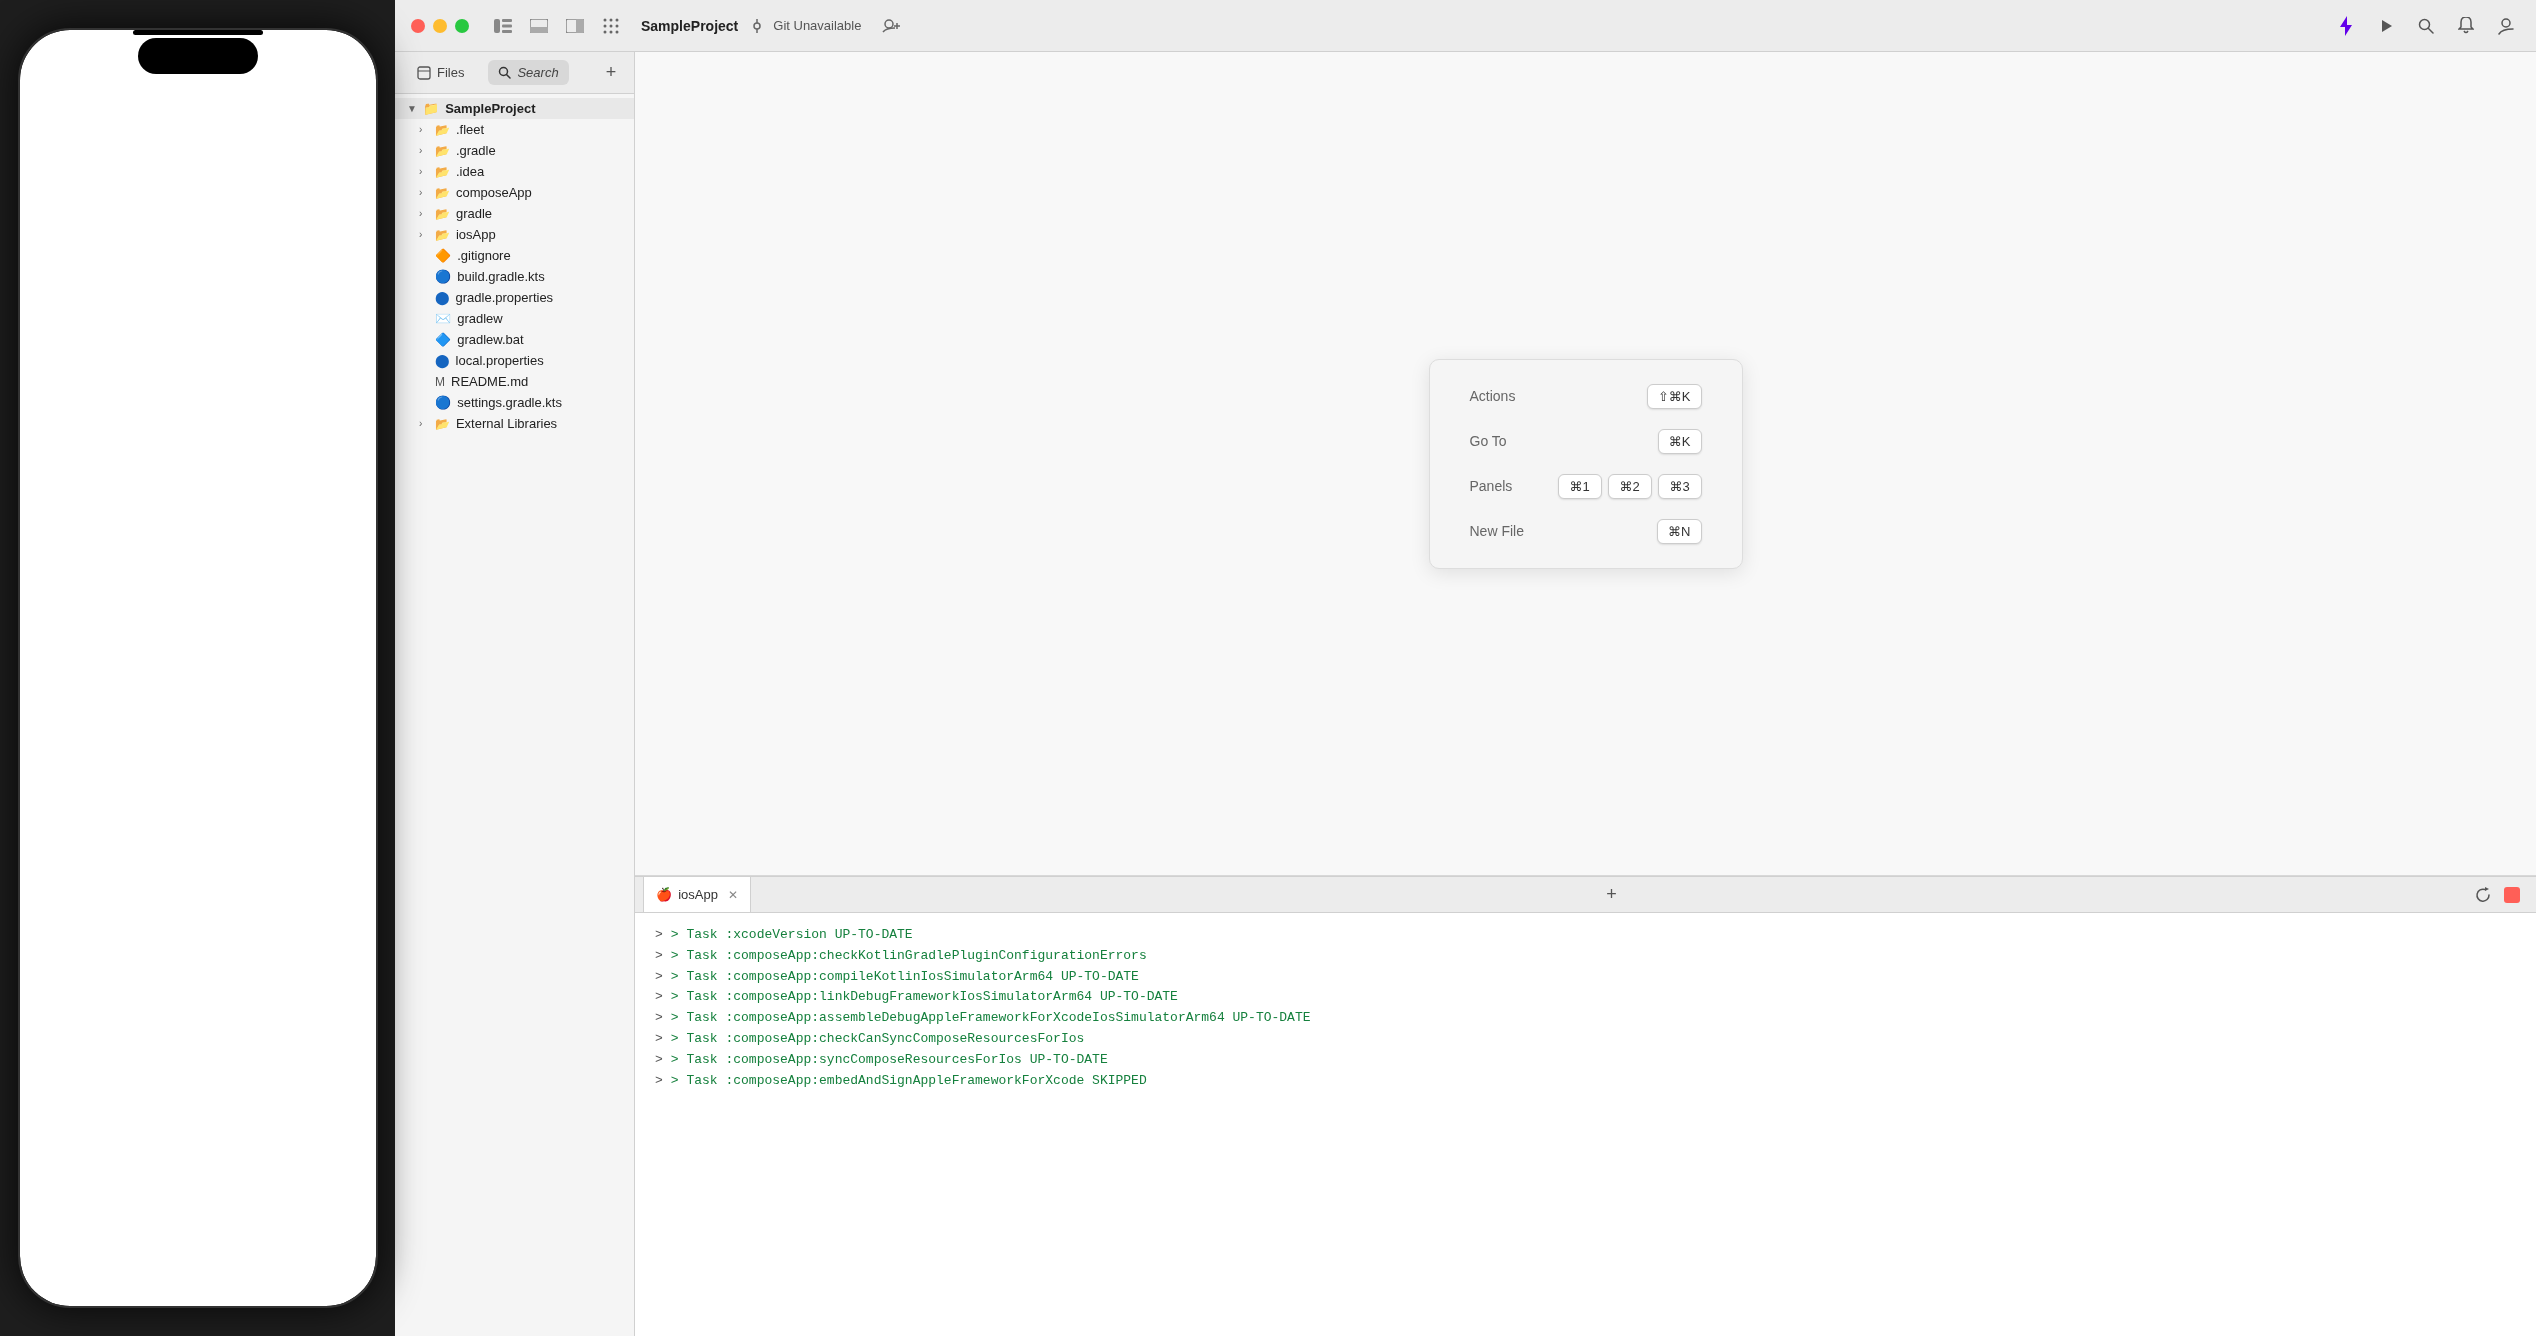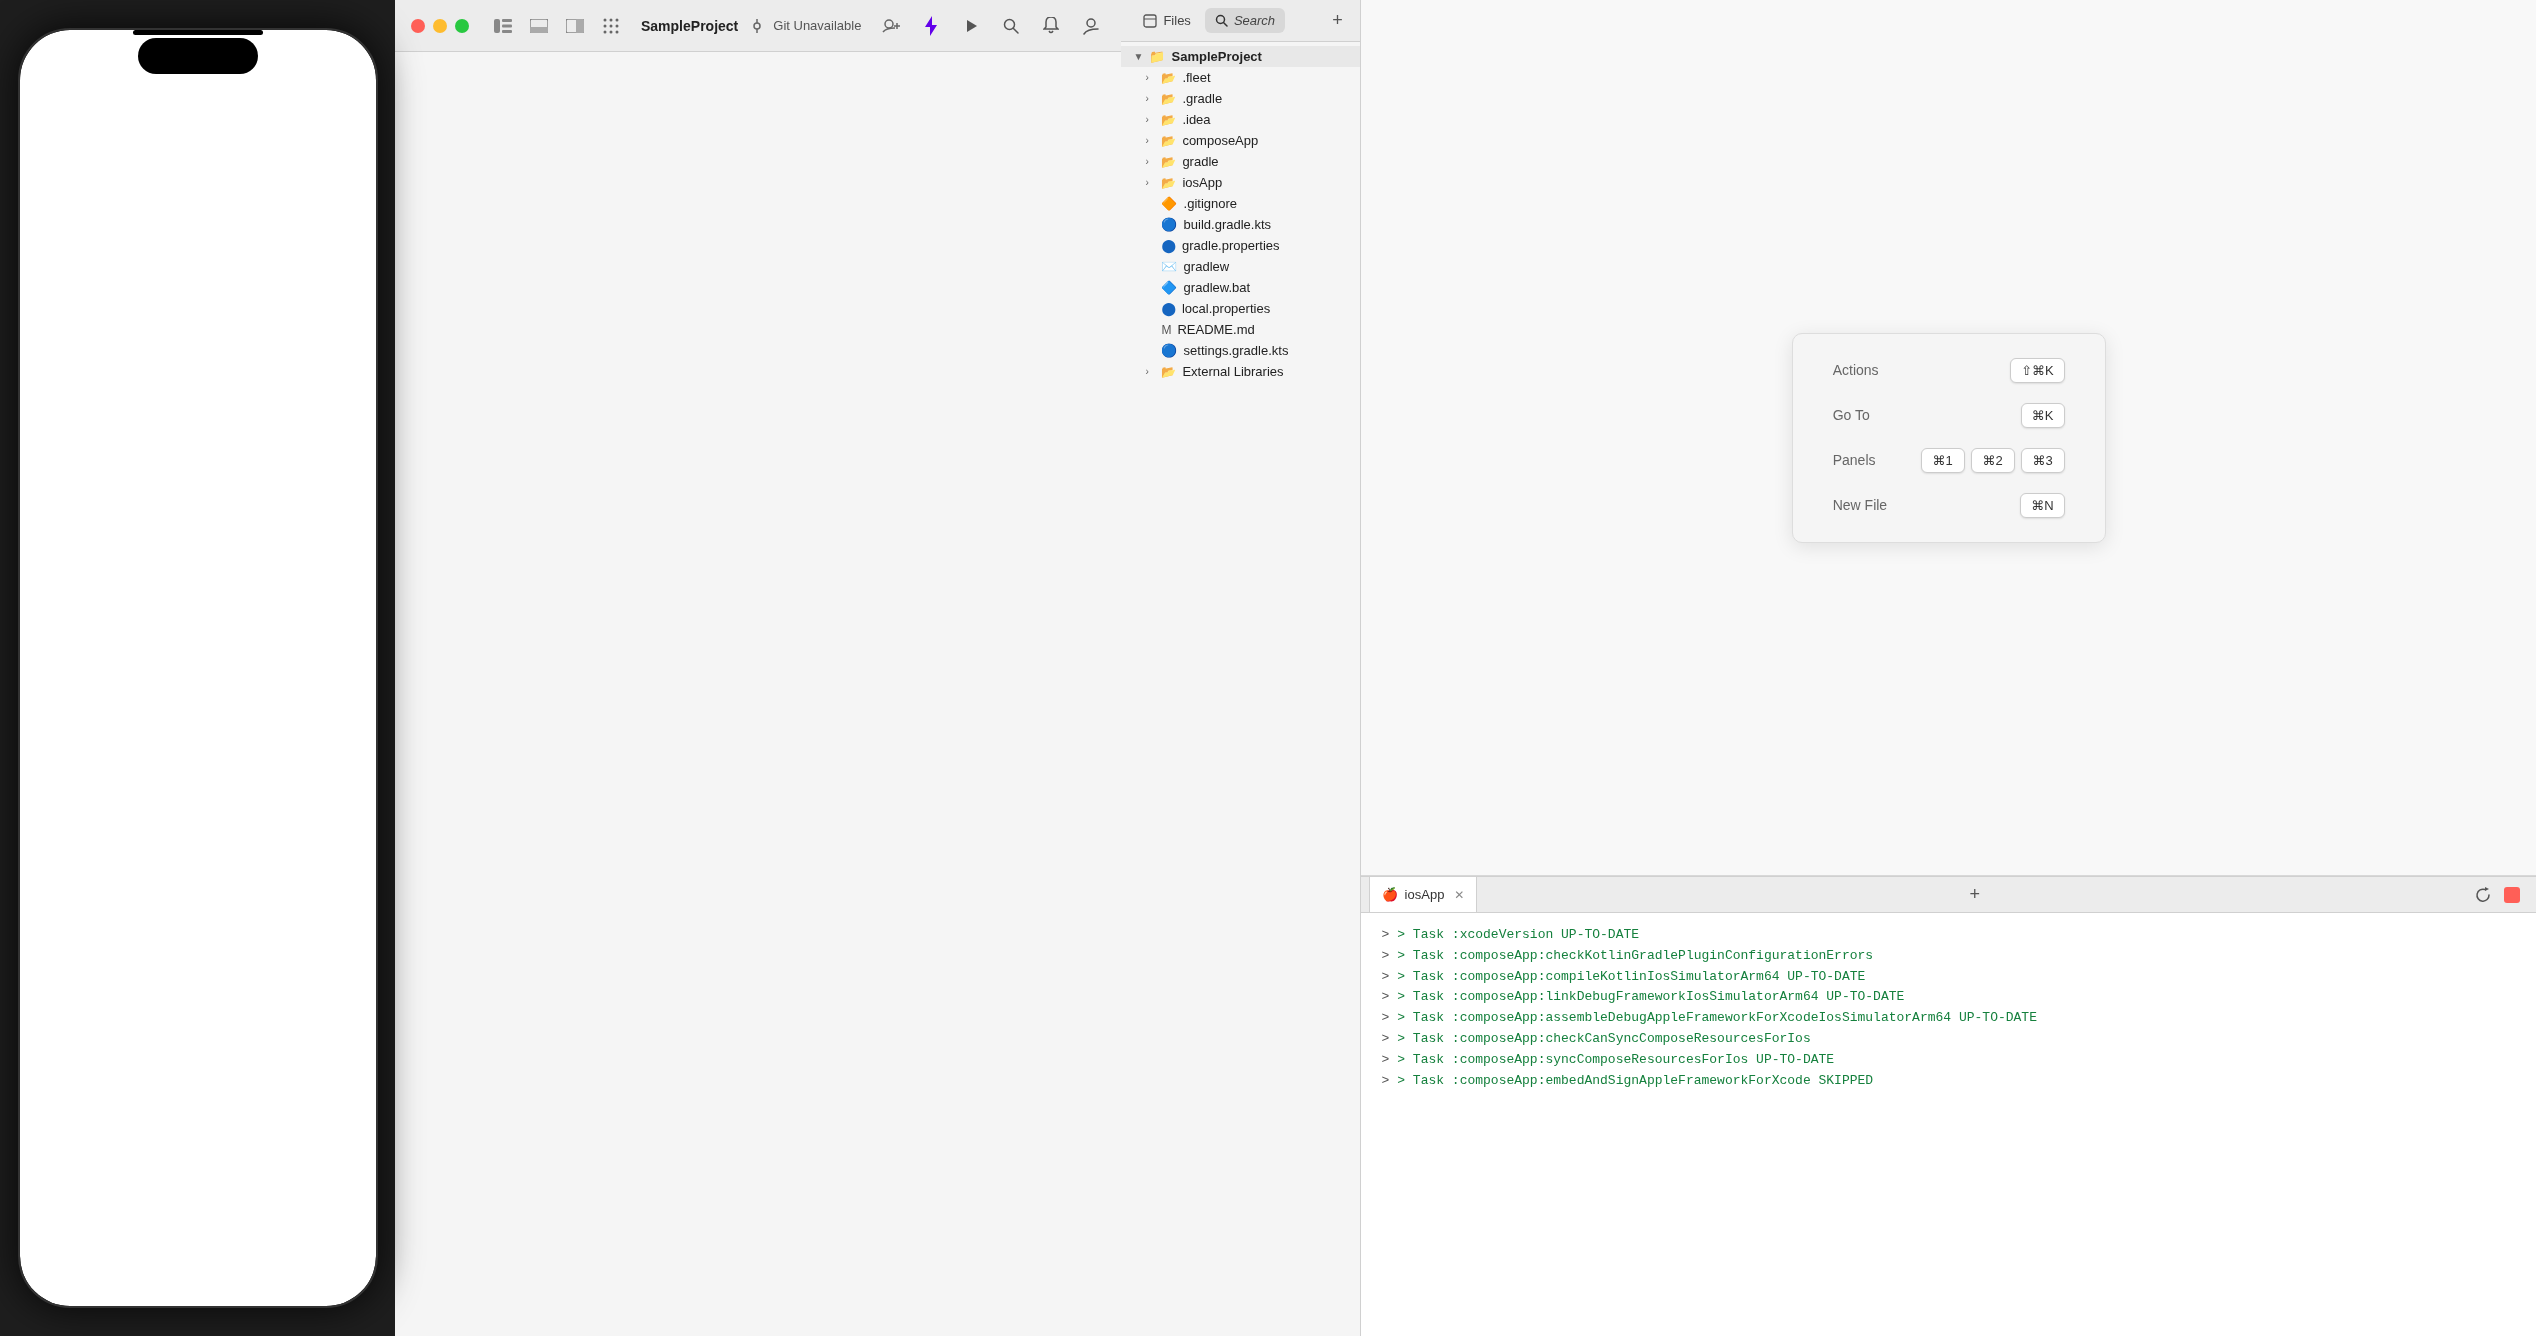--- a/index.html
+++ b/index.html
@@ -117,21 +117,23 @@
       height: 5px;
       background: #000;
       border-radius: 3px;
       margin-bottom: 10px;
     }
 
     
     .ide-panel {
       flex: 1;
       display: flex;
+      flex-direction: column;
       background: #f5f5f5;
+      border-radius: 17px;
     }
 
     
     .title-bar {
       height: 52px;
       background: #ececec;
       display: flex;
       align-items: center;
       padding: 0 16px;
       gap: 12px;
@@ -215,21 +217,21 @@
       border-right: 1px solid #d0d0d0;
       display: flex;
       flex-direction: column;
       flex-shrink: 0;
     }
 
     .sidebar-tabs {
       display: flex;
       align-items: center;
       padding: 8px 12px;
-      gap: 4px;
+      gap: 14px;
       border-bottom: 1px solid #d0d0d0;
       background: #ececec;
     }
 
     .sidebar-tab {
       display: flex;
       align-items: center;
       gap: 6px;
       padding: 5px 10px;
       border-radius: 6px;

